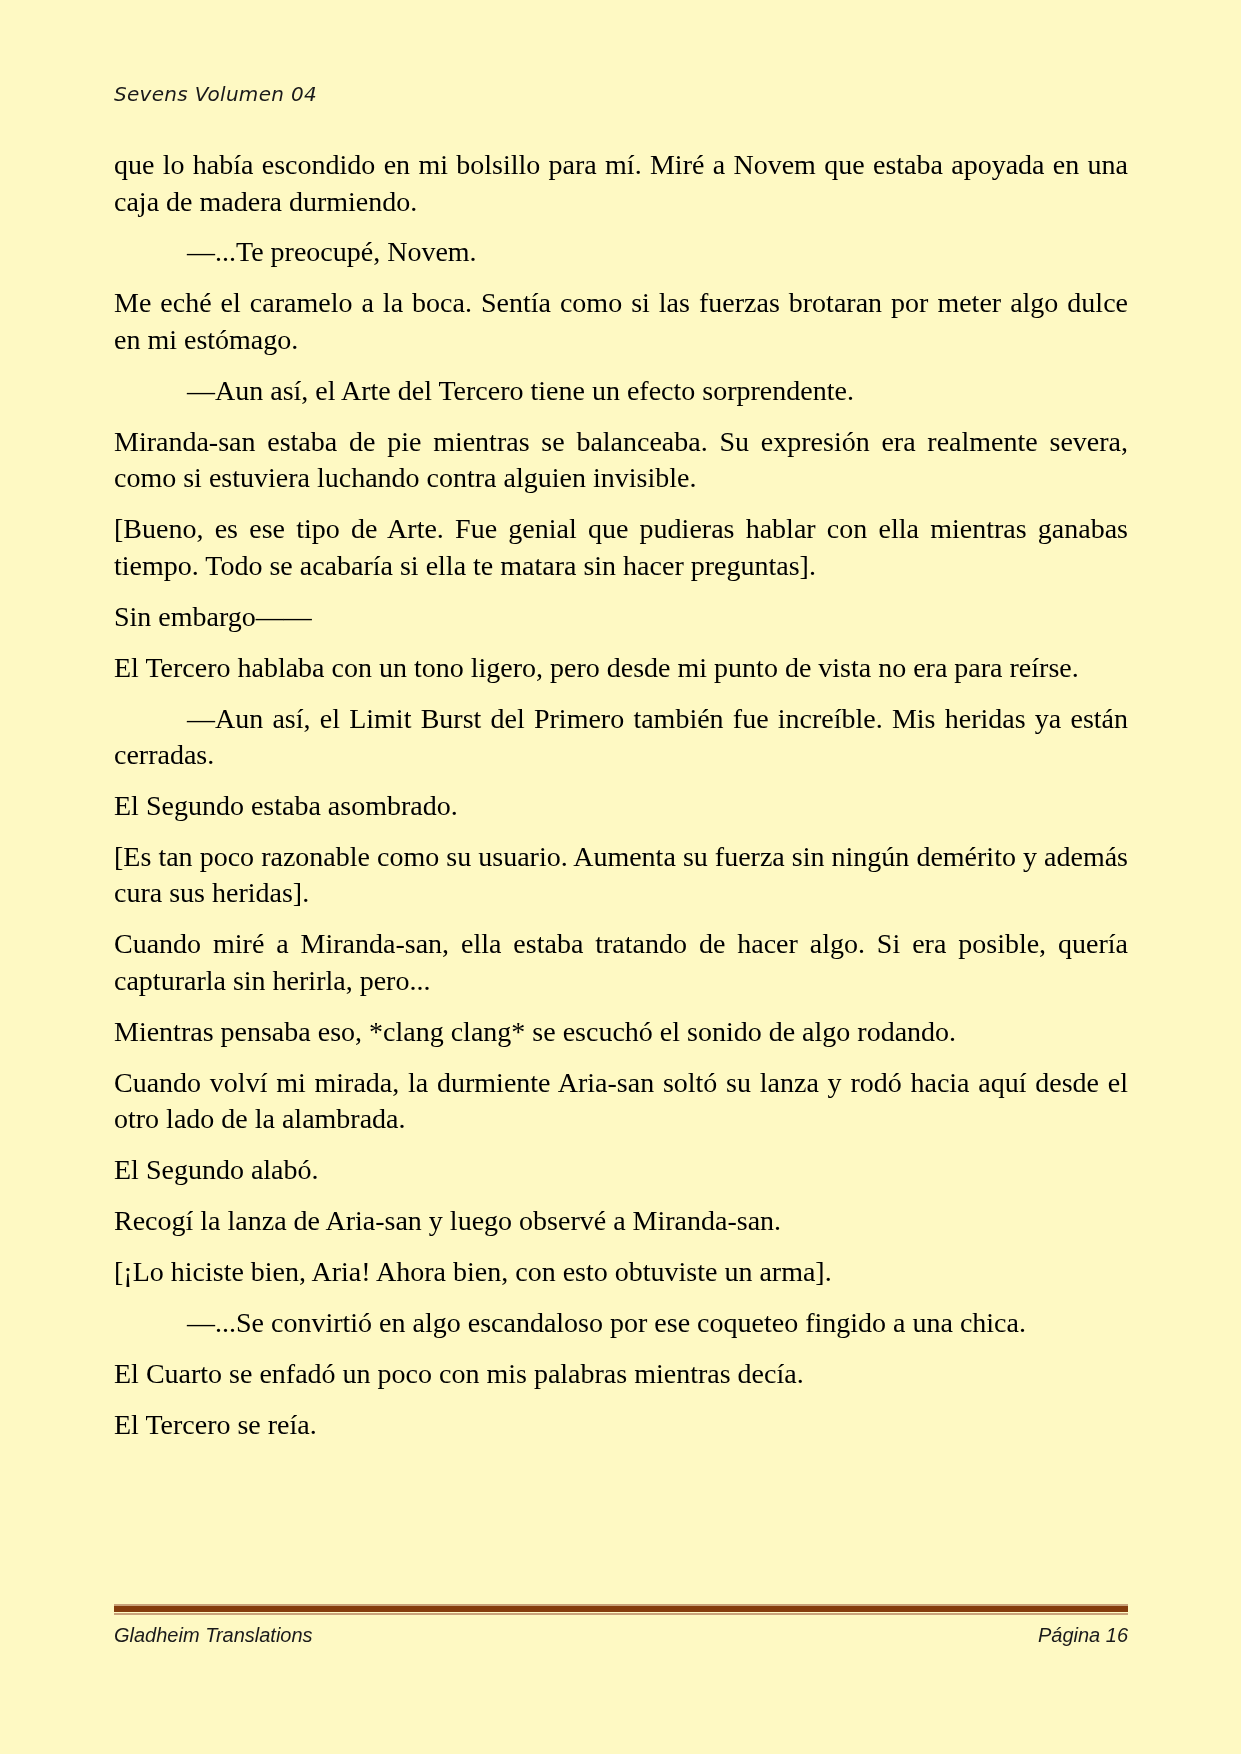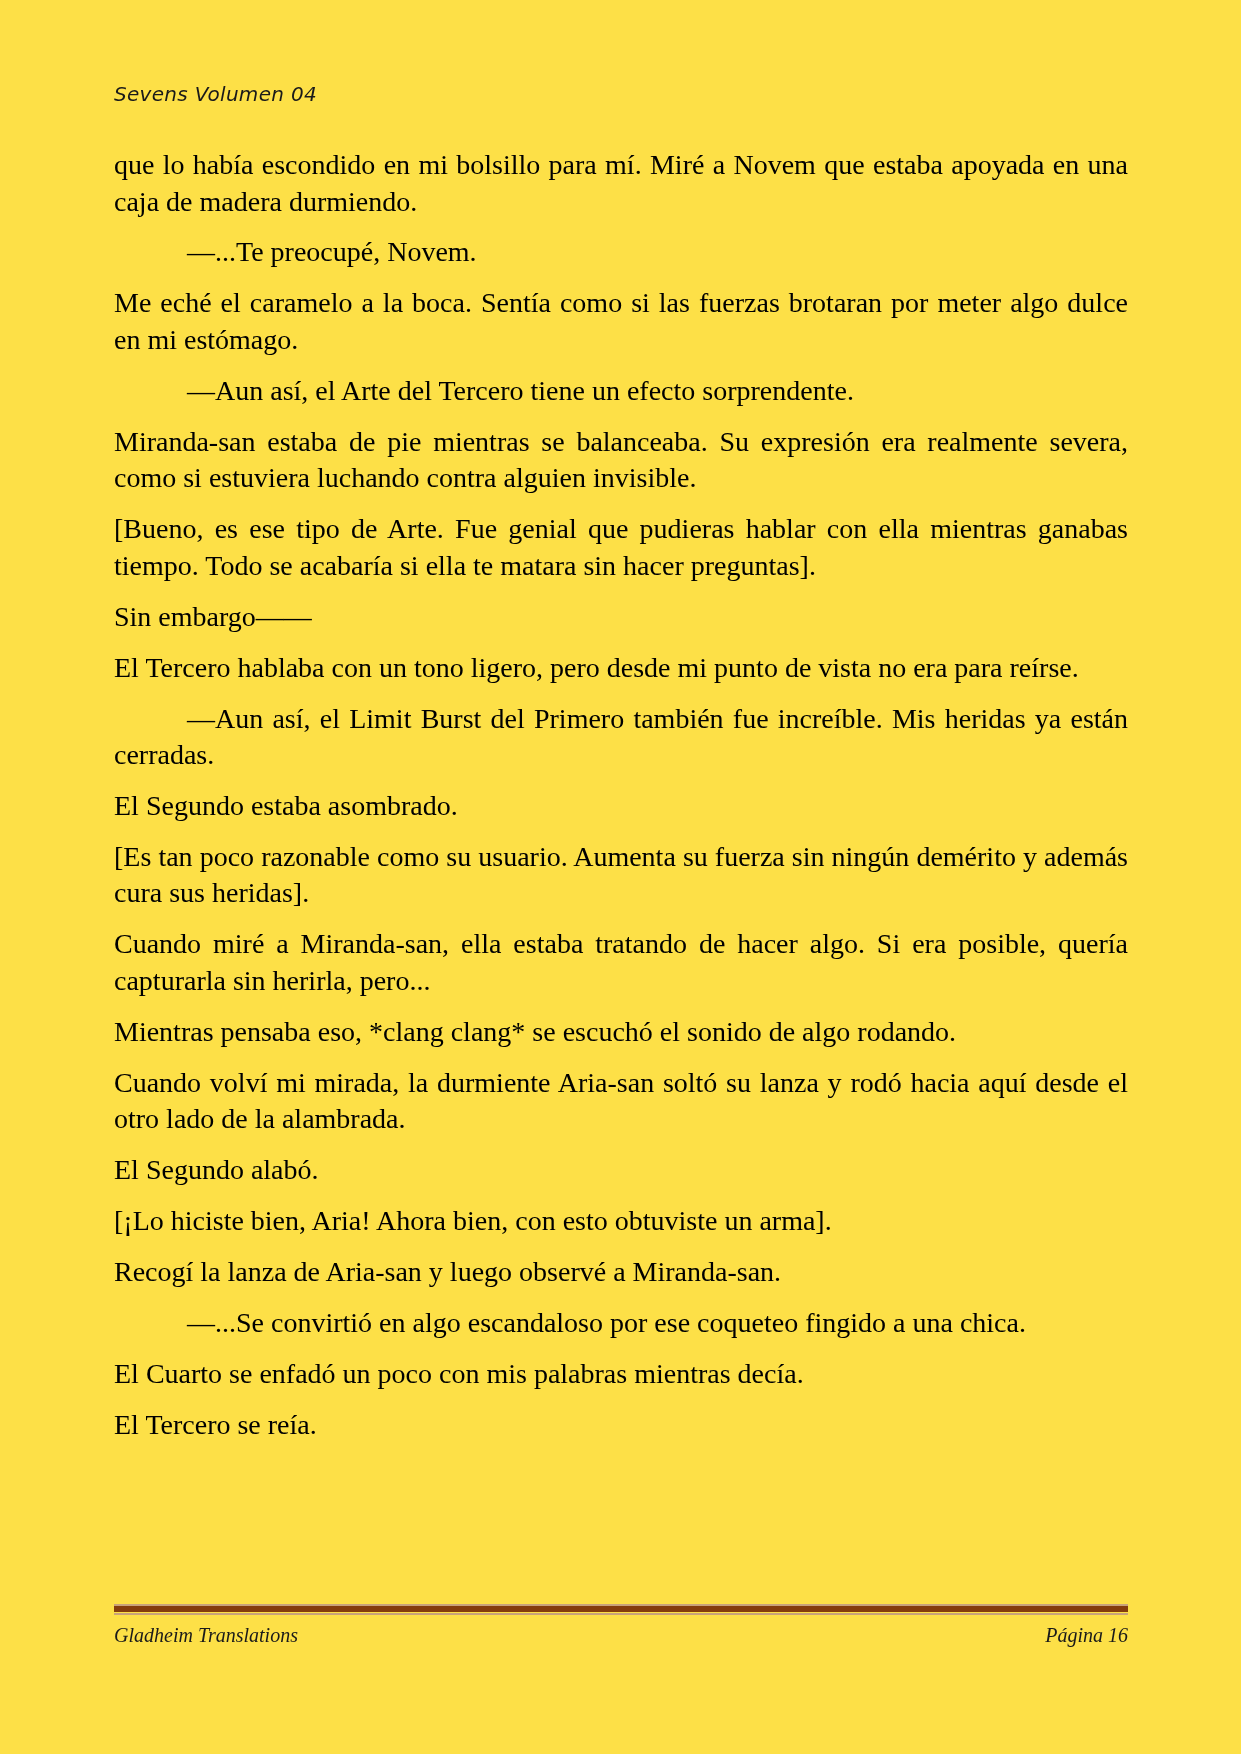--- a/index.html
+++ b/index.html
@@ -11,21 +11,21 @@
     width: 1241px;
     height: 1754px;
     position: relative;
     overflow: hidden;
   }
   .page {
     position: absolute;
     left: 0; top: 0;
     width: 1241px;
     height: 1754px;
-    background: #fde047;
+    background: #fef9c3;
   }
   .running-header {
     position: absolute;
     left: 114px;
     top: 82px;
     font-family: "DejaVu Sans", sans-serif;
     font-style: italic;
     font-size: 20px;
     line-height: 24px;
     color: #1a1a1a;
@@ -63,21 +63,21 @@
   }
   .footer-rule .thin-bottom {
     position: absolute; left: 0; top: 9px; width: 100%; height: 2px;
   }
   .footer {
     position: absolute;
     left: 114px;
     top: 1622px;
     width: 1014px;
     height: 28px;
-    font-family: Liberation Serif, serif;
+    font-family: Liberation Sans, sans-serif;
     font-style: italic;
     font-size: 20px;
     line-height: 26px;
     color: #1a1a1a;
   }
   .footer .left { position: absolute; left: 0; top: 0; }
   .footer .right { position: absolute; right: 0; top: 0; }
 </style>
 </head>
 <body>
@@ -95,22 +95,22 @@
     <p>[Bueno, es ese tipo de Arte. Fue genial que pudieras hablar con ella mientras ganabas tiempo. Todo se acabaría si ella te matara sin hacer preguntas].</p>
     <p>Sin embargo——</p>
     <p>El Tercero hablaba con un tono ligero, pero desde mi punto de vista no era para reírse.</p>
     <p class="dialogue">—Aun así, el Limit Burst del Primero también fue increíble. Mis heridas ya están cerradas.</p>
     <p>El Segundo estaba asombrado.</p>
     <p>[Es tan poco razonable como su usuario. Aumenta su fuerza sin ningún demérito y además cura sus heridas].</p>
     <p>Cuando miré a Miranda-san, ella estaba tratando de hacer algo. Si era posible, quería capturarla sin herirla, pero...</p>
     <p>Mientras pensaba eso, *clang clang* se escuchó el sonido de algo rodando.</p>
     <p>Cuando volví mi mirada, la durmiente Aria-san soltó su lanza y rodó hacia aquí desde el otro lado de la alambrada.</p>
     <p>El Segundo alabó.</p>
+    <p>Recogí la lanza de Aria-san y luego observé a Miranda-san.</p>
     <p>[¡Lo hiciste bien, Aria! Ahora bien, con esto obtuviste un arma].</p>
-    <p>Recogí la lanza de Aria-san y luego observé a Miranda-san.</p>
     <p class="dialogue">—...Se convirtió en algo escandaloso por ese coqueteo fingido a una chica.</p>
     <p>El Cuarto se enfadó un poco con mis palabras mientras decía.</p>
     <p>El Tercero se reía.</p>
   </div>
 
   <div class="footer-rule">
     <div class="thin-top" style="background: rgb(200, 162, 122);"></div>
     <div class="thick" style="background: rgb(132, 60, 12);"></div>
     <div class="thin-bottom" style="background: rgb(200, 162, 122);"></div>
   </div>

